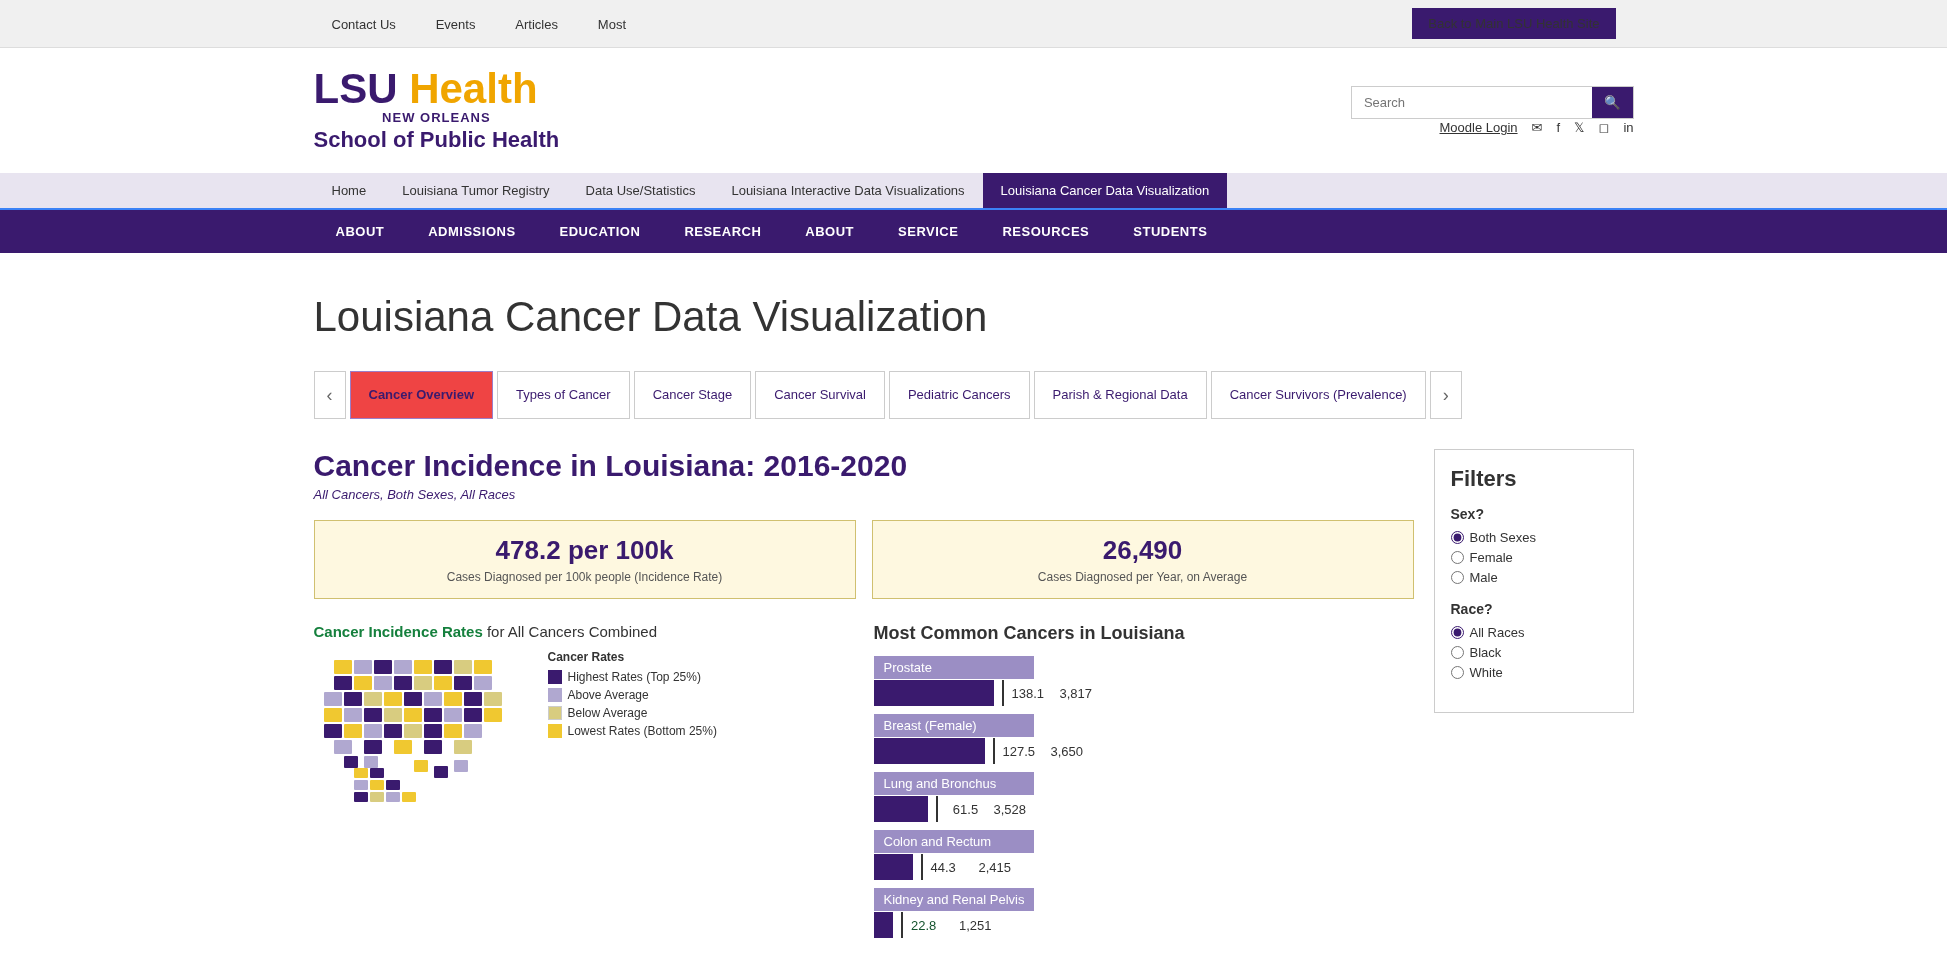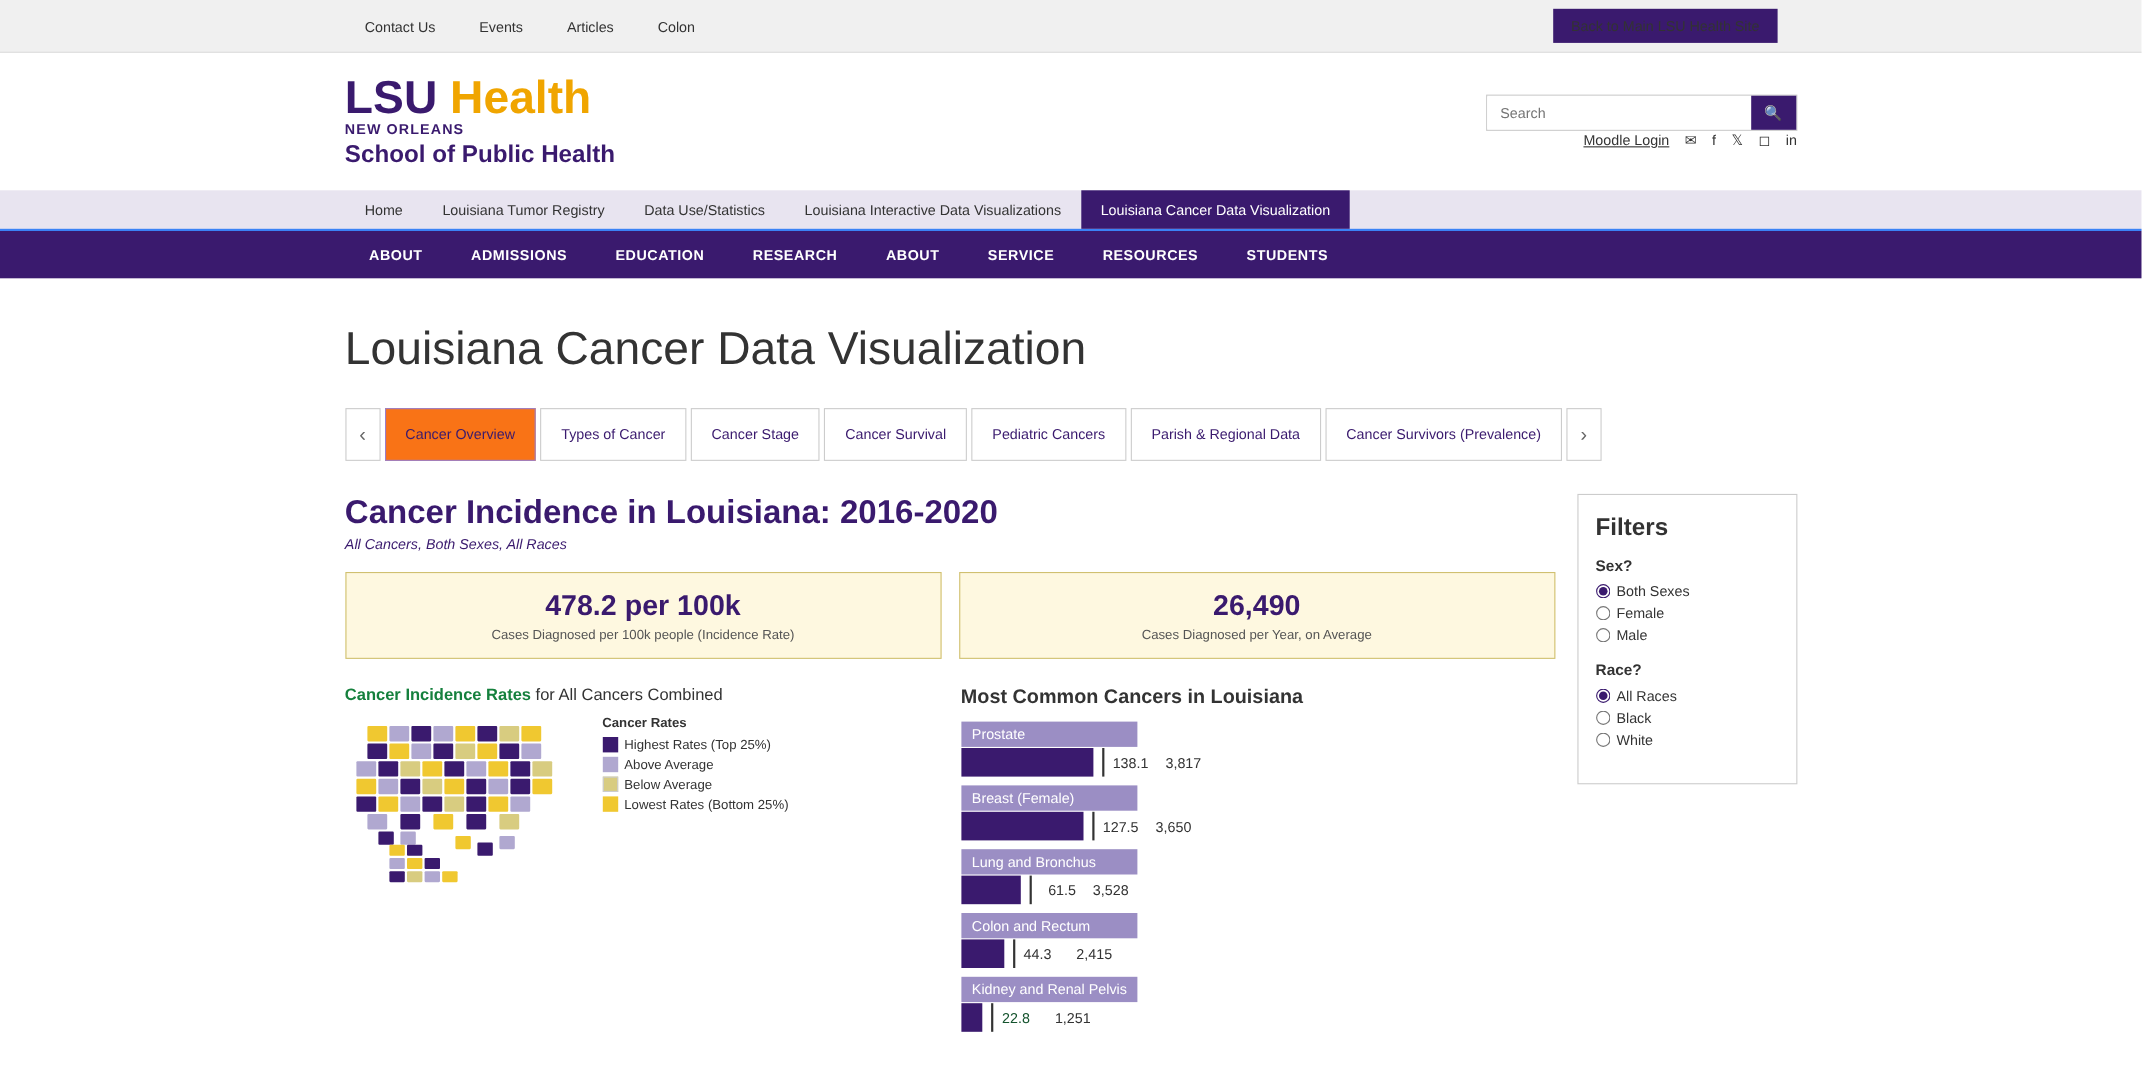--- a/index.html
+++ b/index.html
@@ -10,21 +10,21 @@
     .top-nav a { color: #333; text-decoration: none; margin: 0 18px; font-size: 13px; }
     .top-nav-inner { max-width: 1400px; margin: 0 auto; display: flex; justify-content: space-between; align-items: center; padding: 0 40px; }
     .back-btn { background: #3a1a6e; color: #fff; padding: 8px 16px; border: none; cursor: pointer; font-size: 13px; text-decoration: none; }
 
     
     .header { max-width: 1400px; margin: 0 auto; padding: 20px 40px; display: flex; justify-content: space-between; align-items: center; }
     .logo-area {}
     .logo-lsu { font-size: 42px; font-weight: 900; line-height: 1; }
     .logo-lsu .lsu { color: #3a1a6e; }
     .logo-lsu .health { color: #f0a500; }
-    .logo-sub { color: #3a1a6e; font-size: 13px; font-weight: bold; letter-spacing: 1px; text-align: left; }
+    .logo-sub { color: #3a1a6e; font-size: 13px; font-weight: bold; letter-spacing: 1px; text-align: center; }
     .logo-sph { color: #3a1a6e; font-size: 22px; font-weight: bold; margin-top: 2px; }
     .header-right { display: flex; flex-direction: column; align-items: flex-end; gap: 1px; }
     .search-bar { display: flex; align-items: center; border: 1px solid #ccc; }
     .search-bar input { padding: 7px 12px; width: 240px; border: none; outline: none; font-size: 13px; }
     .search-bar button { background: #3a1a6e; border: none; color: #fff; padding: 8px 12px; cursor: pointer; }
     .social-links { display: flex; align-items: center; gap: 14px; font-size: 13px; }
     .social-links a { color: #333; text-decoration: none; }
     .social-links .moodle { text-decoration: underline; color: #333; }
 
     
@@ -39,21 +39,21 @@
     .main-nav a { color: #fff; text-decoration: none; padding: 14px 22px; display: block; font-size: 13px; font-weight: bold; letter-spacing: 0.5px; }
 
     
     .page-content { max-width: 1400px; margin: 0 auto; padding: 40px 40px 20px; }
     .page-title { font-size: 42px; color: #333; font-weight: normal; margin-bottom: 30px; }
 
     
     .tabs-row { display: flex; align-items: center; gap: 4px; margin-bottom: 30px; }
     .tab-arrow { background: none; border: 1px solid #ccc; width: 32px; height: 48px; cursor: pointer; font-size: 18px; color: #666; display: flex; align-items: center; justify-content: center; }
     .tab { padding: 10px 18px; border: 1px solid #ccc; cursor: pointer; font-size: 13px; color: #3a1a6e; background: #fff; min-height: 48px; display: flex; align-items: center; text-align: center; line-height: 1.3; }
-    .tab.active { background: #f97316; border-color: #9b7ec8; color: #3a1a6e; font-weight: normal; }
+    .tab.active { background: #ef4444; border-color: #9b7ec8; color: #3a1a6e; font-weight: bold; }
 
     
     .viz-area { display: flex; gap: 20px; align-items: flex-start; }
     .viz-main { flex: 1; }
     .viz-title { font-size: 30px; font-weight: bold; color: #3a1a6e; margin-bottom: 4px; }
     .viz-subtitle { font-style: italic; color: #3a1a6e; font-size: 13px; margin-bottom: 18px; }
 
     
     .stat-cards { display: flex; gap: 16px; margin-bottom: 24px; }
     .stat-card { flex: 1; border: 1px solid #d0c070; background: #fef8e0; padding: 14px 20px; text-align: center; }
@@ -91,21 +91,21 @@
   </style>
 </head>
 <body>
 
 <div class="top-nav">
   <div class="top-nav-inner">
     <div>
       <a href="#">Contact Us</a>
       <a href="#">Events</a>
       <a href="#">Articles</a>
-      <a href="#">Colon</a>
+      <a href="#">Most</a>
     </div>
     <a href="#" class="back-btn">Back to Main LSU Health Site</a>
   </div>
 </div>
 
 <div class="header">
   <div class="logo-area">
     <div class="logo-lsu">
       <span class="lsu">LSU</span>
       <span class="health">Health</span>

